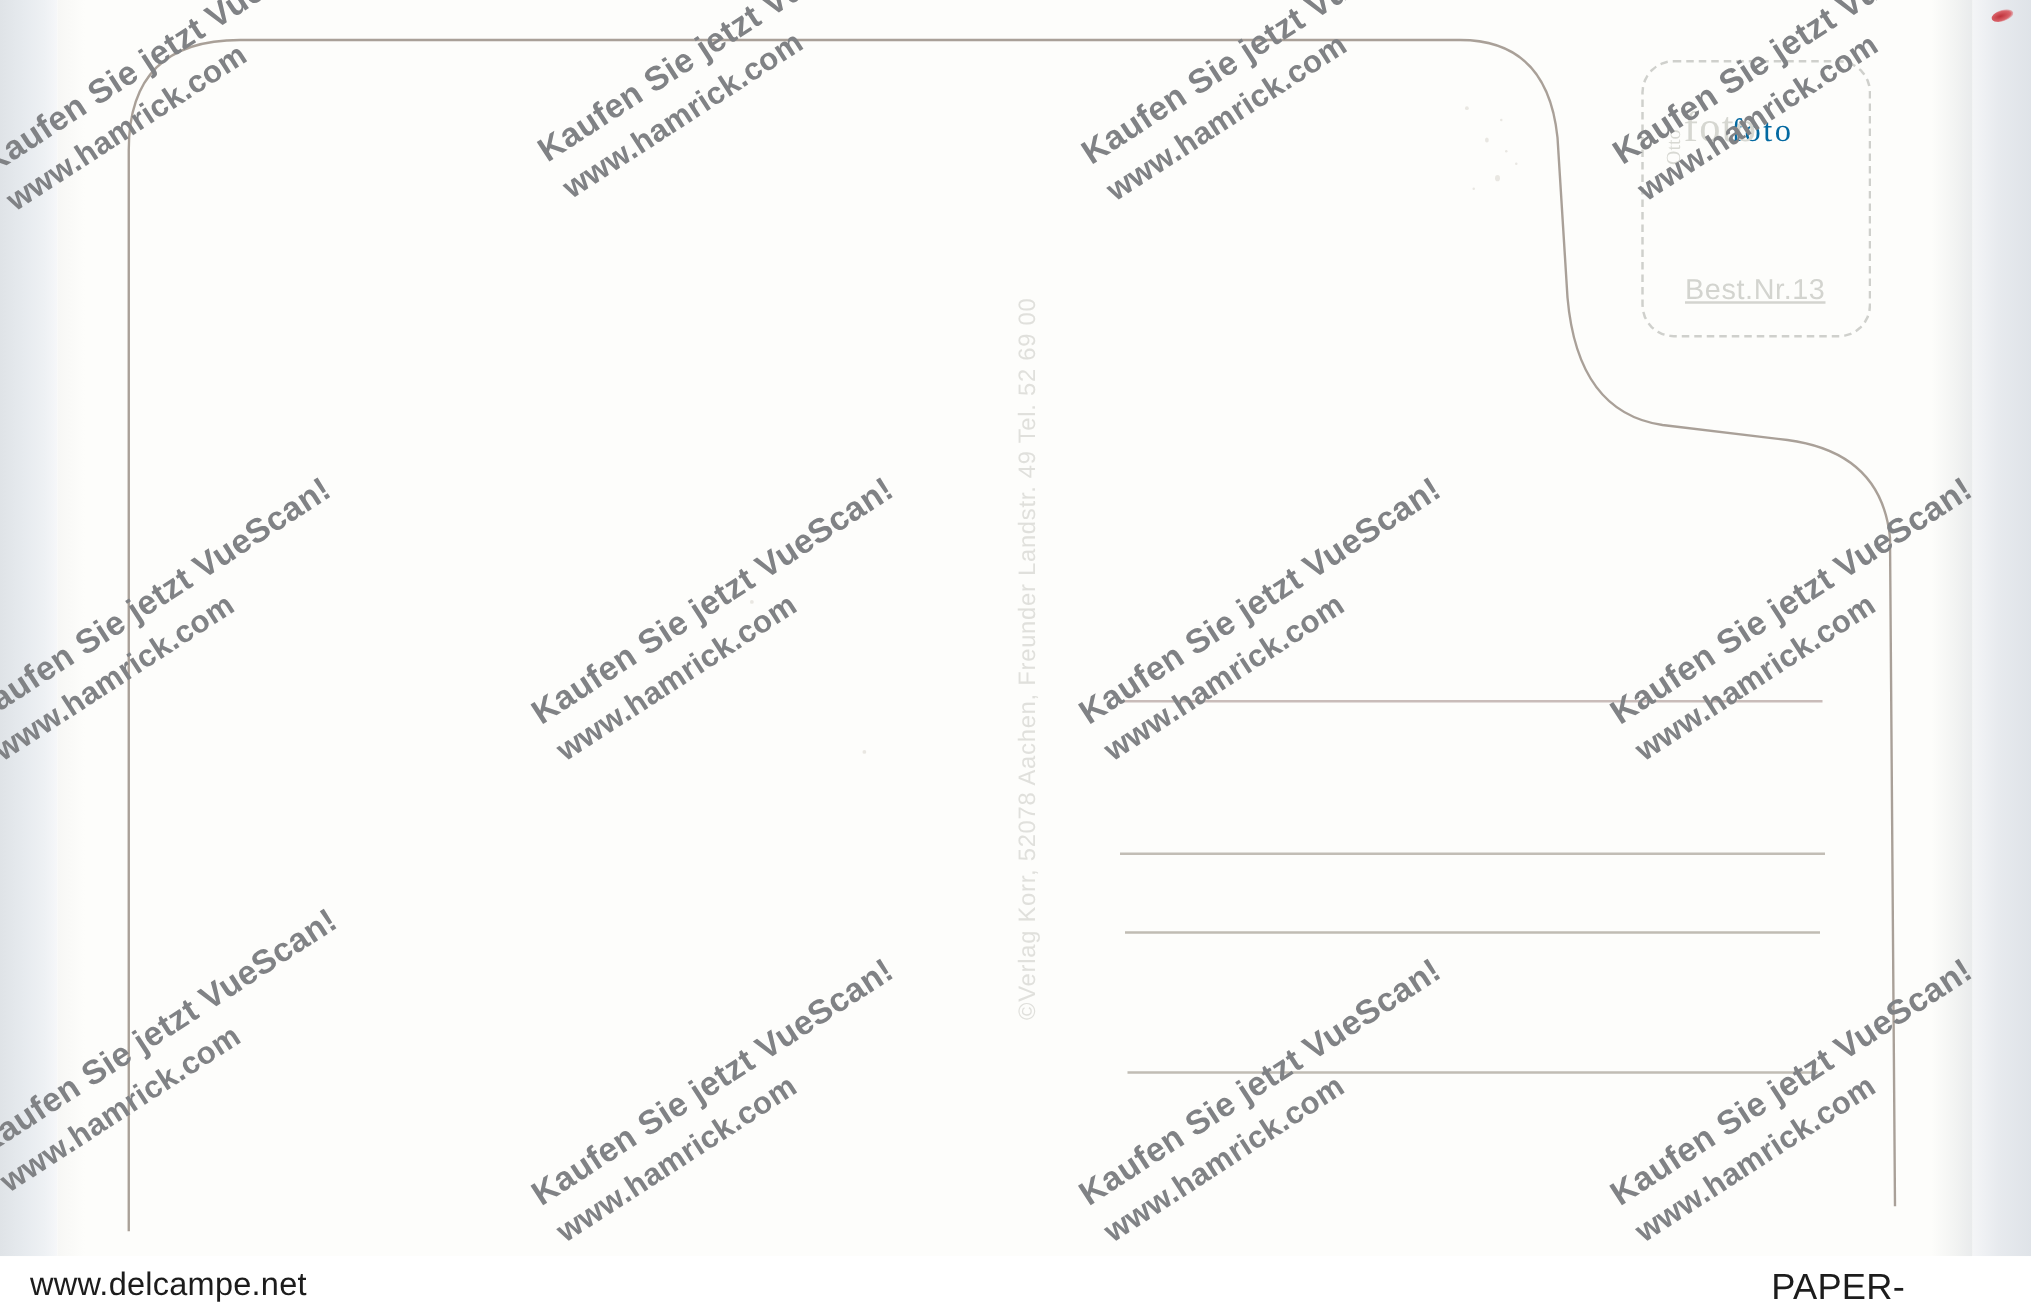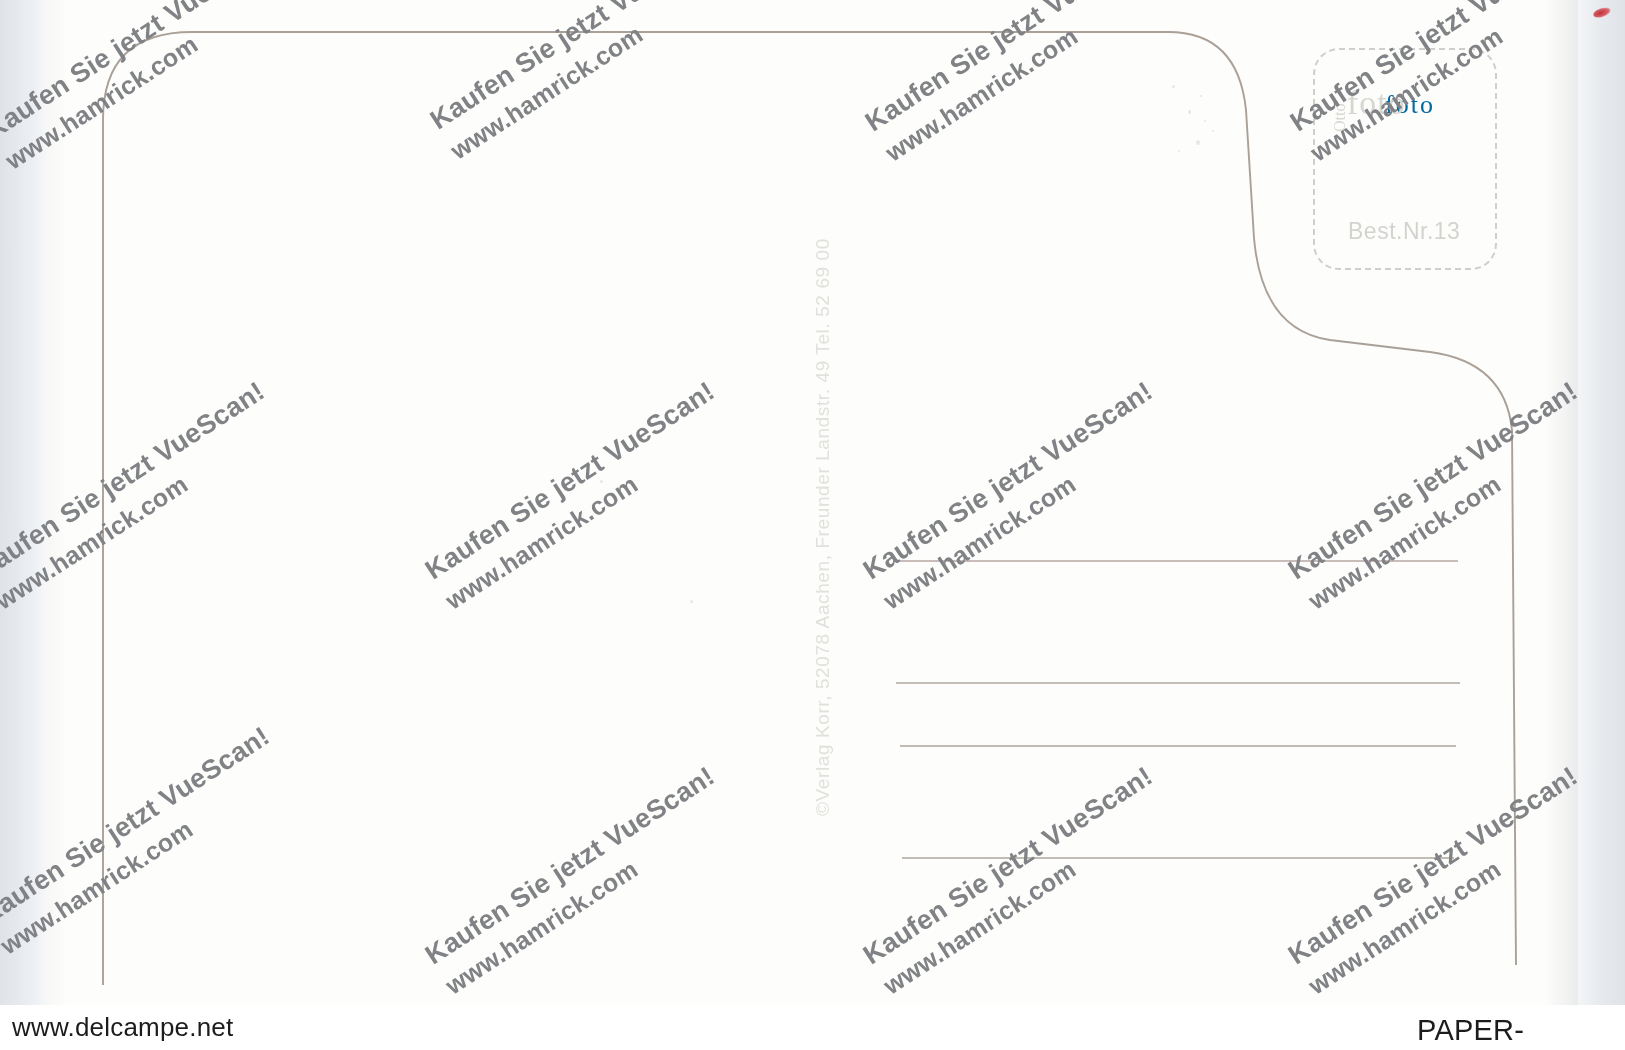--- a/index.html
+++ b/index.html
@@ -36,21 +36,21 @@
   .logo-foto{position:absolute;left:60px;top:4px;font-family:"Liberation Serif",serif;
       font-size:26px;letter-spacing:2px;color:#0369a1;margin-top:24px;}
   .logo-graf{position:absolute;left:22px;top:22px;font-family:"Liberation Serif",serif;
       font-size:34px;letter-spacing:1px;color:#d6d7d1;}
   .logo-otto{position:absolute;left:6px;top:70px;font-family:"Liberation Serif",serif;
       font-size:16px;color:#d8d9d3;
       transform:rotate(-90deg);transform-origin:left top;}
   .logo-name{position:absolute;left:16px;top:48px;font-family:"Liberation Serif",serif;
       font-size:62px;line-height:62px;color:#dcddd7;letter-spacing:-1px;}
   .best-nr{position:absolute;left:1348px;top:218px;font-family:"Liberation Sans",sans-serif;
-      font-size:23px;color:#d3d4cf;letter-spacing:.5px;}
+      font-size:23px;color:#d3d4cf;letter-spacing:.5px;text-decoration:underline;}
 
   
   .vert-credit{position:absolute;left:812px;top:816px;
       transform:rotate(-90deg);transform-origin:left top;
       white-space:nowrap;font-family:"Liberation Sans",sans-serif;
       font-size:19px;color:#e0e0dc;letter-spacing:.6px;}
 
   
   .addr-line{position:absolute;height:0;border-top:2px solid #b9aca6;opacity:.85;}
   .addr-line.l1{left:898px;top:560px;width:560px;border-top-color:#bfb0ad;}
@@ -69,21 +69,21 @@
   .wm-layer{position:absolute;inset:0;pointer-events:none;overflow:hidden;}
   .wm{position:absolute;transform:rotate(-33deg);transform-origin:left top;
       font-family:"Liberation Sans",sans-serif;font-weight:bold;color:#808285;
       white-space:nowrap;}
   .wm .l1{font-size:27px;letter-spacing:.3px;}
   .wm .l2{font-size:25px;letter-spacing:.3px;margin-top:6px;}
 
   
   .bottom-strip{position:absolute;left:0;top:1005px;width:1625px;height:45px;
       background:#ffffff;}
-  .delcampe{position:absolute;left:12px;top:1012px;font-family:"Liberation Sans",sans-serif;
+  .delcampe{position:absolute;left:24px;top:1012px;font-family:"Liberation Sans",sans-serif;
       font-size:26px;color:#1c1c1c;letter-spacing:.2px;}
   .paper-oliphant{position:absolute;left:1417px;top:1014px;font-family:"Liberation Sans",sans-serif;
       font-size:29px;color:#1c1c1c;letter-spacing:.2px;}
 </style>
 </head>
 <body>
 
 <div id="stage">
 
   <div class="scan-bg"></div>

